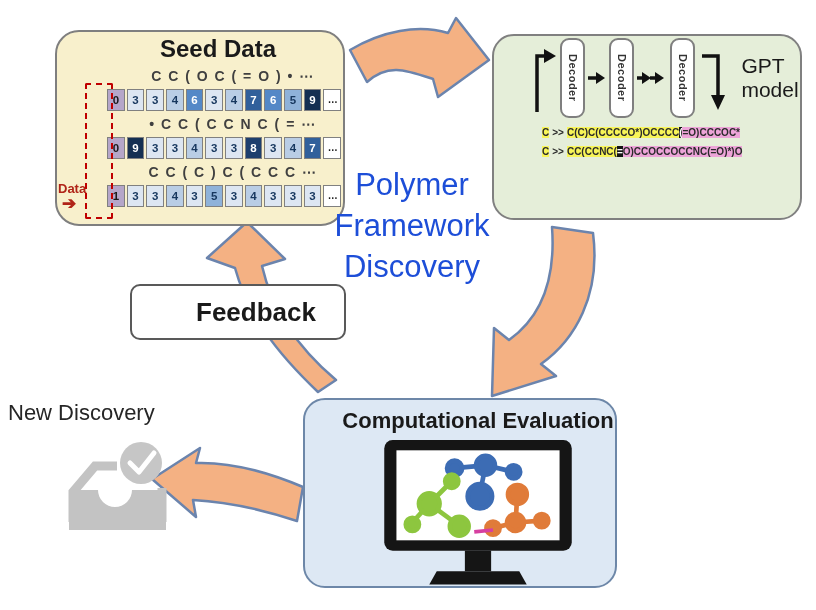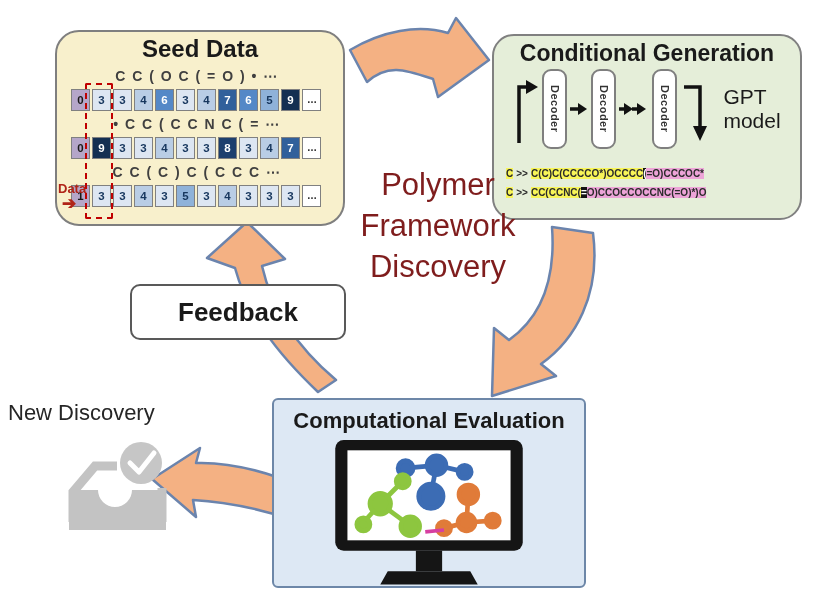--- a/index.html
+++ b/index.html
@@ -3,27 +3,27 @@
 <meta charset="utf-8">
 <style>
   html,body{margin:0;padding:0;background:#ffffff;}
   #canvas{position:relative;width:816px;height:610px;background:#ffffff;overflow:hidden;
           font-family:"Liberation Sans", sans-serif;color:#1a1a1a;}
   .abs{position:absolute;}
   
   #flow-arrows{position:absolute;left:0;top:0;z-index:1;}
   .flow{fill:#f4b183;stroke:#6b84ad;stroke-width:2.5;stroke-linejoin:round;}
   
-  .panel{position:absolute;z-index:2;box-sizing:border-box;}
+  .panel{position:absolute;z-index:2;box-sizing:border-box;padding-left:36px;}
   #seed-box{left:55px;top:30px;width:290px;height:196px;background:#f8f0cc;
             border:2.5px solid #7f7f7f;border-radius:24px;}
   #gen-box{left:492px;top:34px;width:310px;height:186px;background:#e5eed9;
            border:2.5px solid #808080;border-radius:22px;}
-  #eval-box{left:272px;top:398px;width:314px;height:190px;background:#dde8f4;
-            border:2.5px solid #6d87a8;border-radius:6px;}
+  #eval-box{left:303px;top:398px;width:314px;height:190px;background:#dde8f4;
+            border:2.5px solid #6d87a8;border-radius:22px;}
   #feedback-box{left:130px;top:284px;width:216px;height:56px;background:#ffffff;
                 border:2.5px solid #595959;border-radius:10px;z-index:3;
                 display:flex;align-items:center;justify-content:center;}
   .box-title{text-align:center;font-weight:700;color:#1a1a1a;}
   #seed-box .box-title{font-size:24px;margin-top:3px;}
   #gen-box .box-title{font-size:23px;margin-top:4px;}
   #eval-box .box-title{font-size:22px;margin-top:8px;}
   #feedback-box .box-title{font-size:26px;}
   
   #seed-rows{margin-left:14px;margin-top:1px;}
@@ -36,29 +36,29 @@
   #label-col-highlight{left:28px;top:51px;width:24px;height:132px;border:2px dashed #c00000;
                        border-radius:2px;pointer-events:none;}
   #label-caption{left:1px;top:149px;font-size:13px;font-weight:700;color:#b02418;}
   #label-arrow{left:5px;top:161px;font-size:17px;font-weight:700;color:#b02418;}
   
   #pipeline{display:flex;align-items:center;justify-content:center;margin-top:2px;gap:3px;}
   .decoder{box-sizing:border-box;width:25px;height:80px;background:#ffffff;border:2px solid #7f7f7f;
            border-radius:9px;display:flex;align-items:center;justify-content:center;}
   .decoder span{writing-mode:vertical-rl;font-size:11px;font-weight:700;color:#333;letter-spacing:.5px;}
   #gpt-label{margin-left:10px;font-size:21px;line-height:24px;color:#1a1a1a;}
-  #sequences{margin:15px 0 0 12px;}
+  #sequences{margin:5px 0 0 12px;}
   .seq-line{height:19px;line-height:19px;font-size:10px;font-weight:700;color:#2b2b2b;white-space:nowrap;}
   .hl-y{background:#f8f558;}
   .hl-p{background:#eda4d8;}
   .hl-k{background:#141414;color:#ffffff;}
   .seq-op{padding:0 3px;font-weight:700;}
   
-  #polymer-title{left:342px;top:164px;width:192px;text-align:center;font-size:31px;
-                 line-height:41px;color:#7f1d1d;z-index:2;}
+  #polymer-title{left:316px;top:164px;width:192px;text-align:center;font-size:31px;
+                 line-height:41px;color:#1d4ed8;z-index:2;}
   #new-discovery-label{left:8px;top:400px;font-size:22px;color:#262626;z-index:2;}
   #inbox-icon{left:55px;top:436px;z-index:2;}
   #monitor-icon{display:block;margin:6px auto 0 auto;}
 </style>
 </head>
 <body>
 
 <div id="canvas">
 
   <svg id="flow-arrows" width="816" height="610" viewBox="0 0 816 610">
@@ -116,21 +116,20 @@
           <div class="tcell" style="background: rgb(221, 230, 242); color: rgb(23, 55, 94);">3</div>
           <div class="tcell dots" style="background: rgb(255, 255, 255); color: rgb(26, 26, 26);">…</div>
         </div>
       </div>
     <div id="label-col-highlight" class="abs"></div>
     <div id="label-caption" class="abs">Data</div>
     <div id="label-arrow" class="abs">➔</div>
   </div>
 
   <div id="gen-box" class="panel">
-    <div class="box-title">Conditional Generation</div>
     <div id="pipeline">
       <svg width="26" height="72" viewBox="0 0 26 72">
         <path d="M6,70 L6,14 L14,14" fill="none" stroke="#111" stroke-width="3.5"></path>
         <polygon points="13,7 25,14 13,21" fill="#111"></polygon>
       </svg>
       <div class="decoder">
         <span>Decoder</span>
       </div>
       <svg width="18" height="16" viewBox="0 0 18 16">
         <line x1="0" y1="8" x2="9" y2="8" stroke="#111" stroke-width="3.5"></line>

